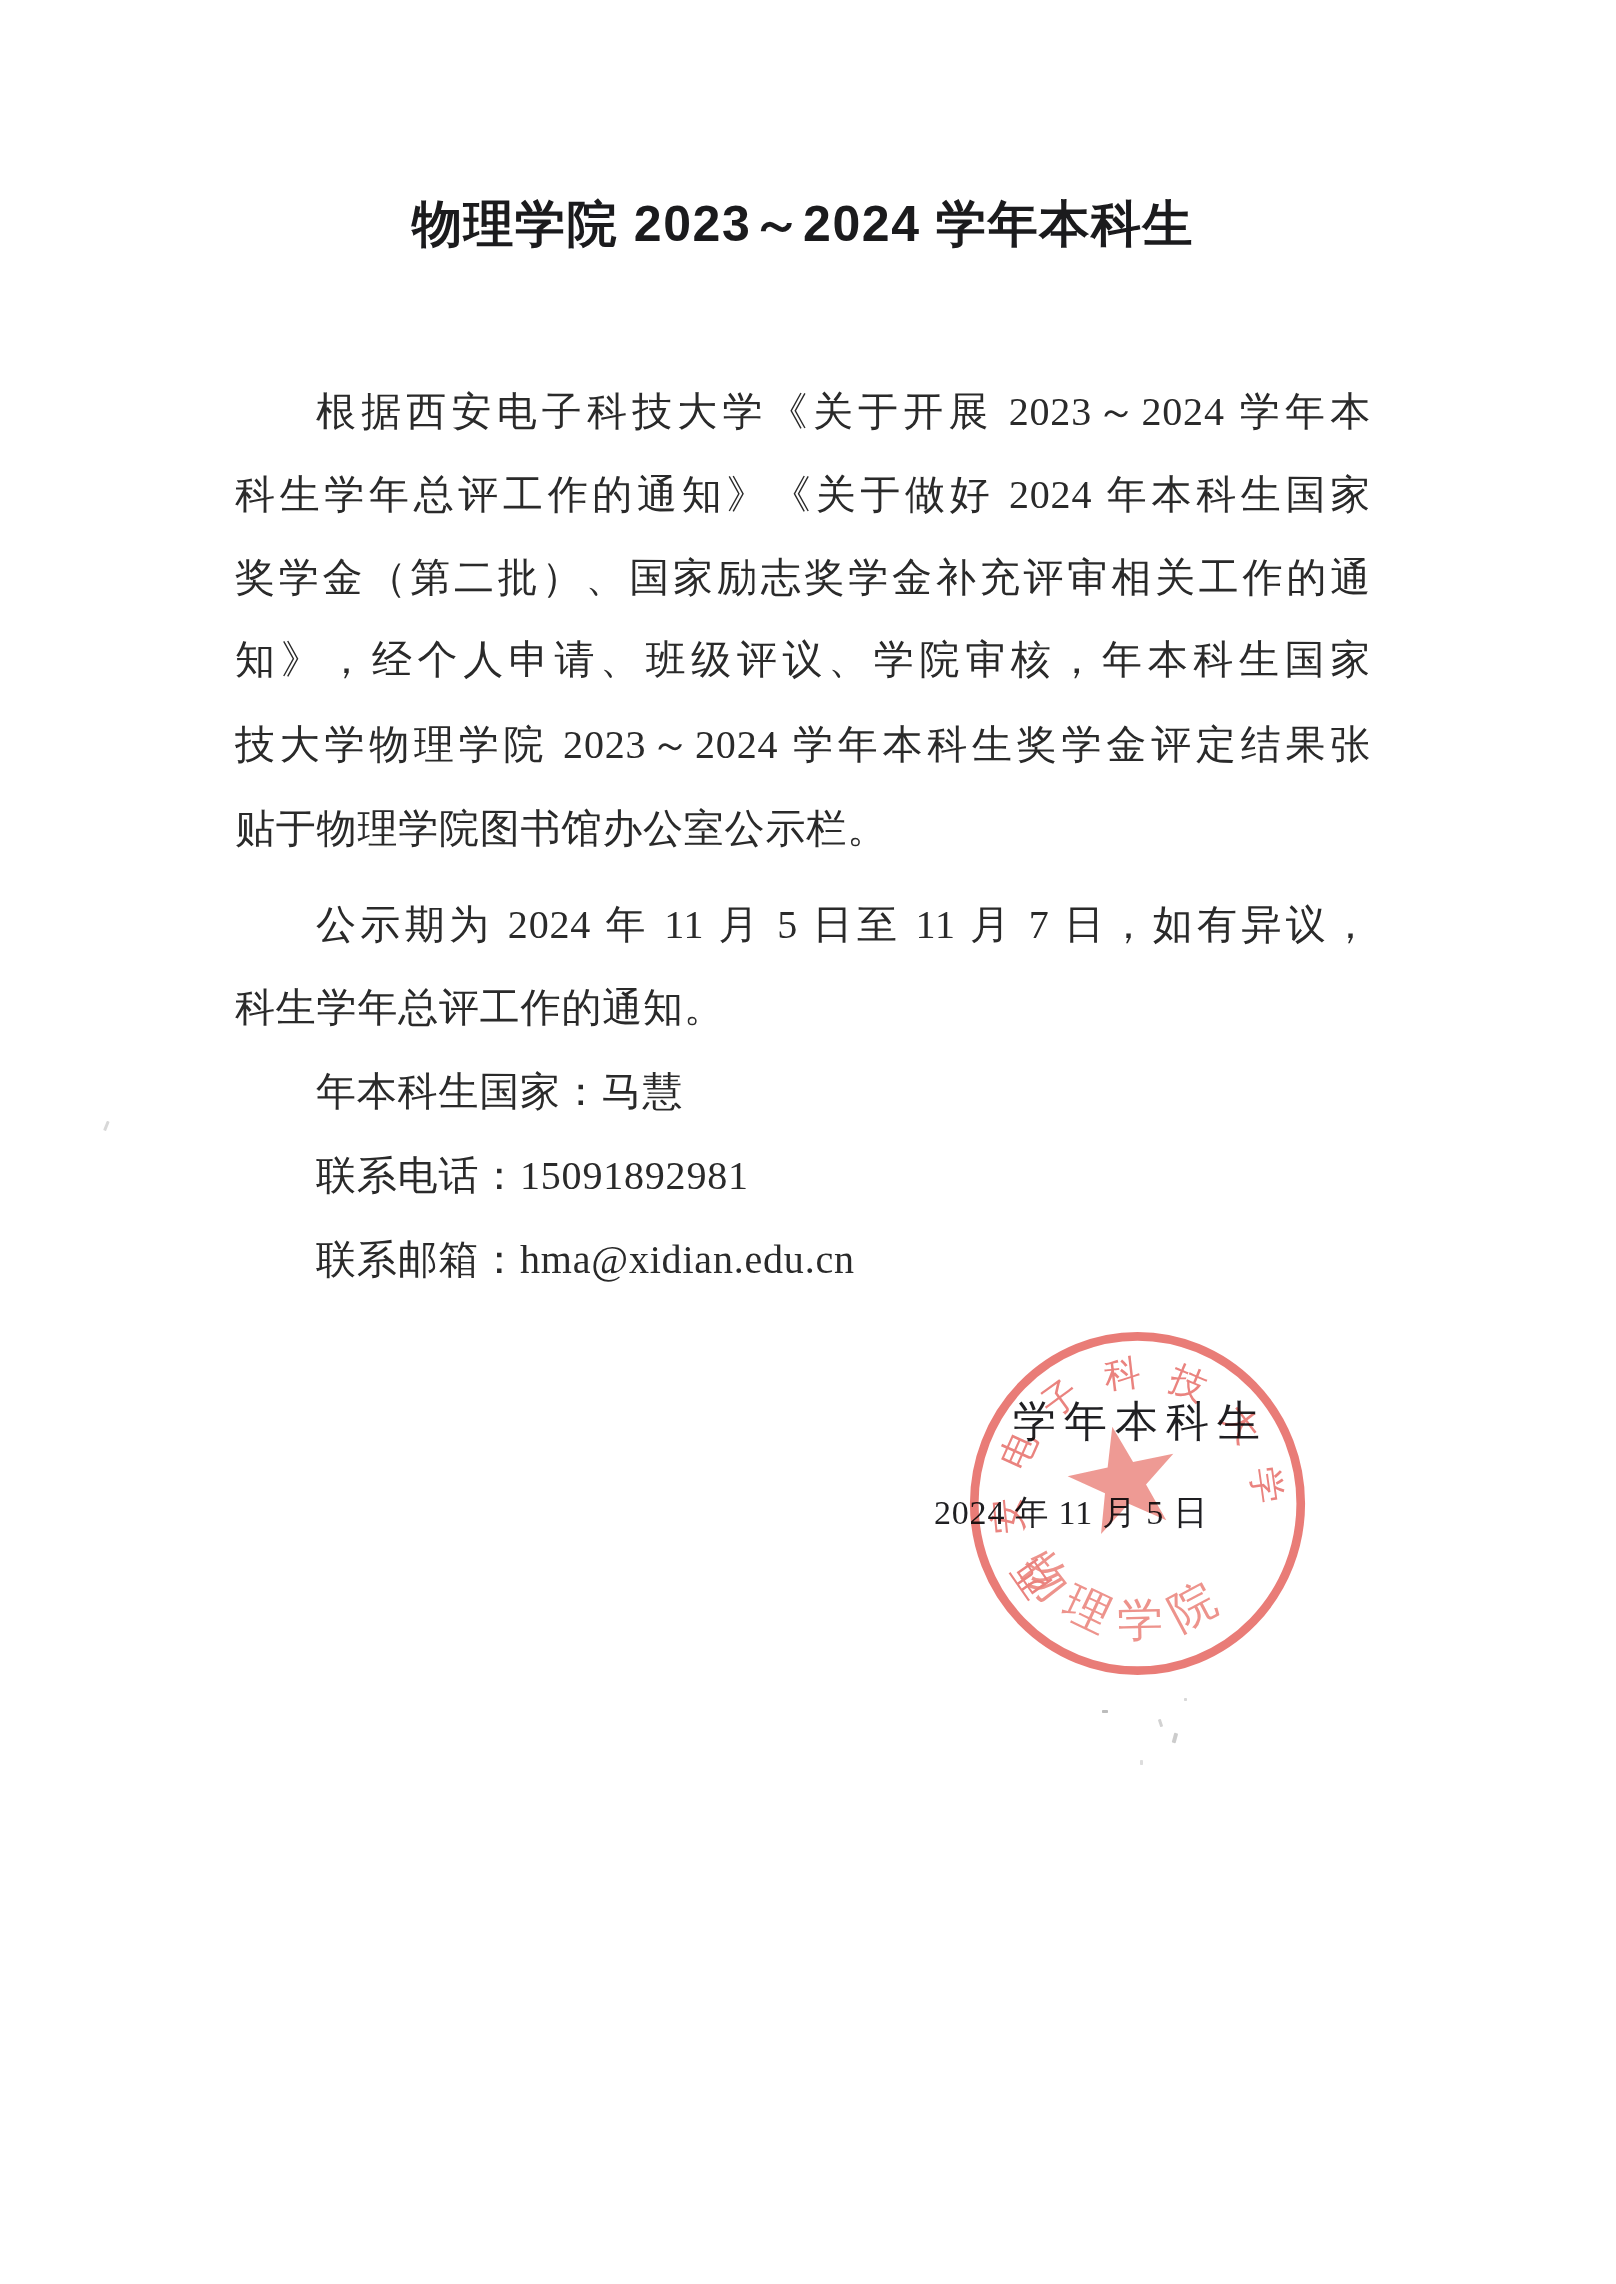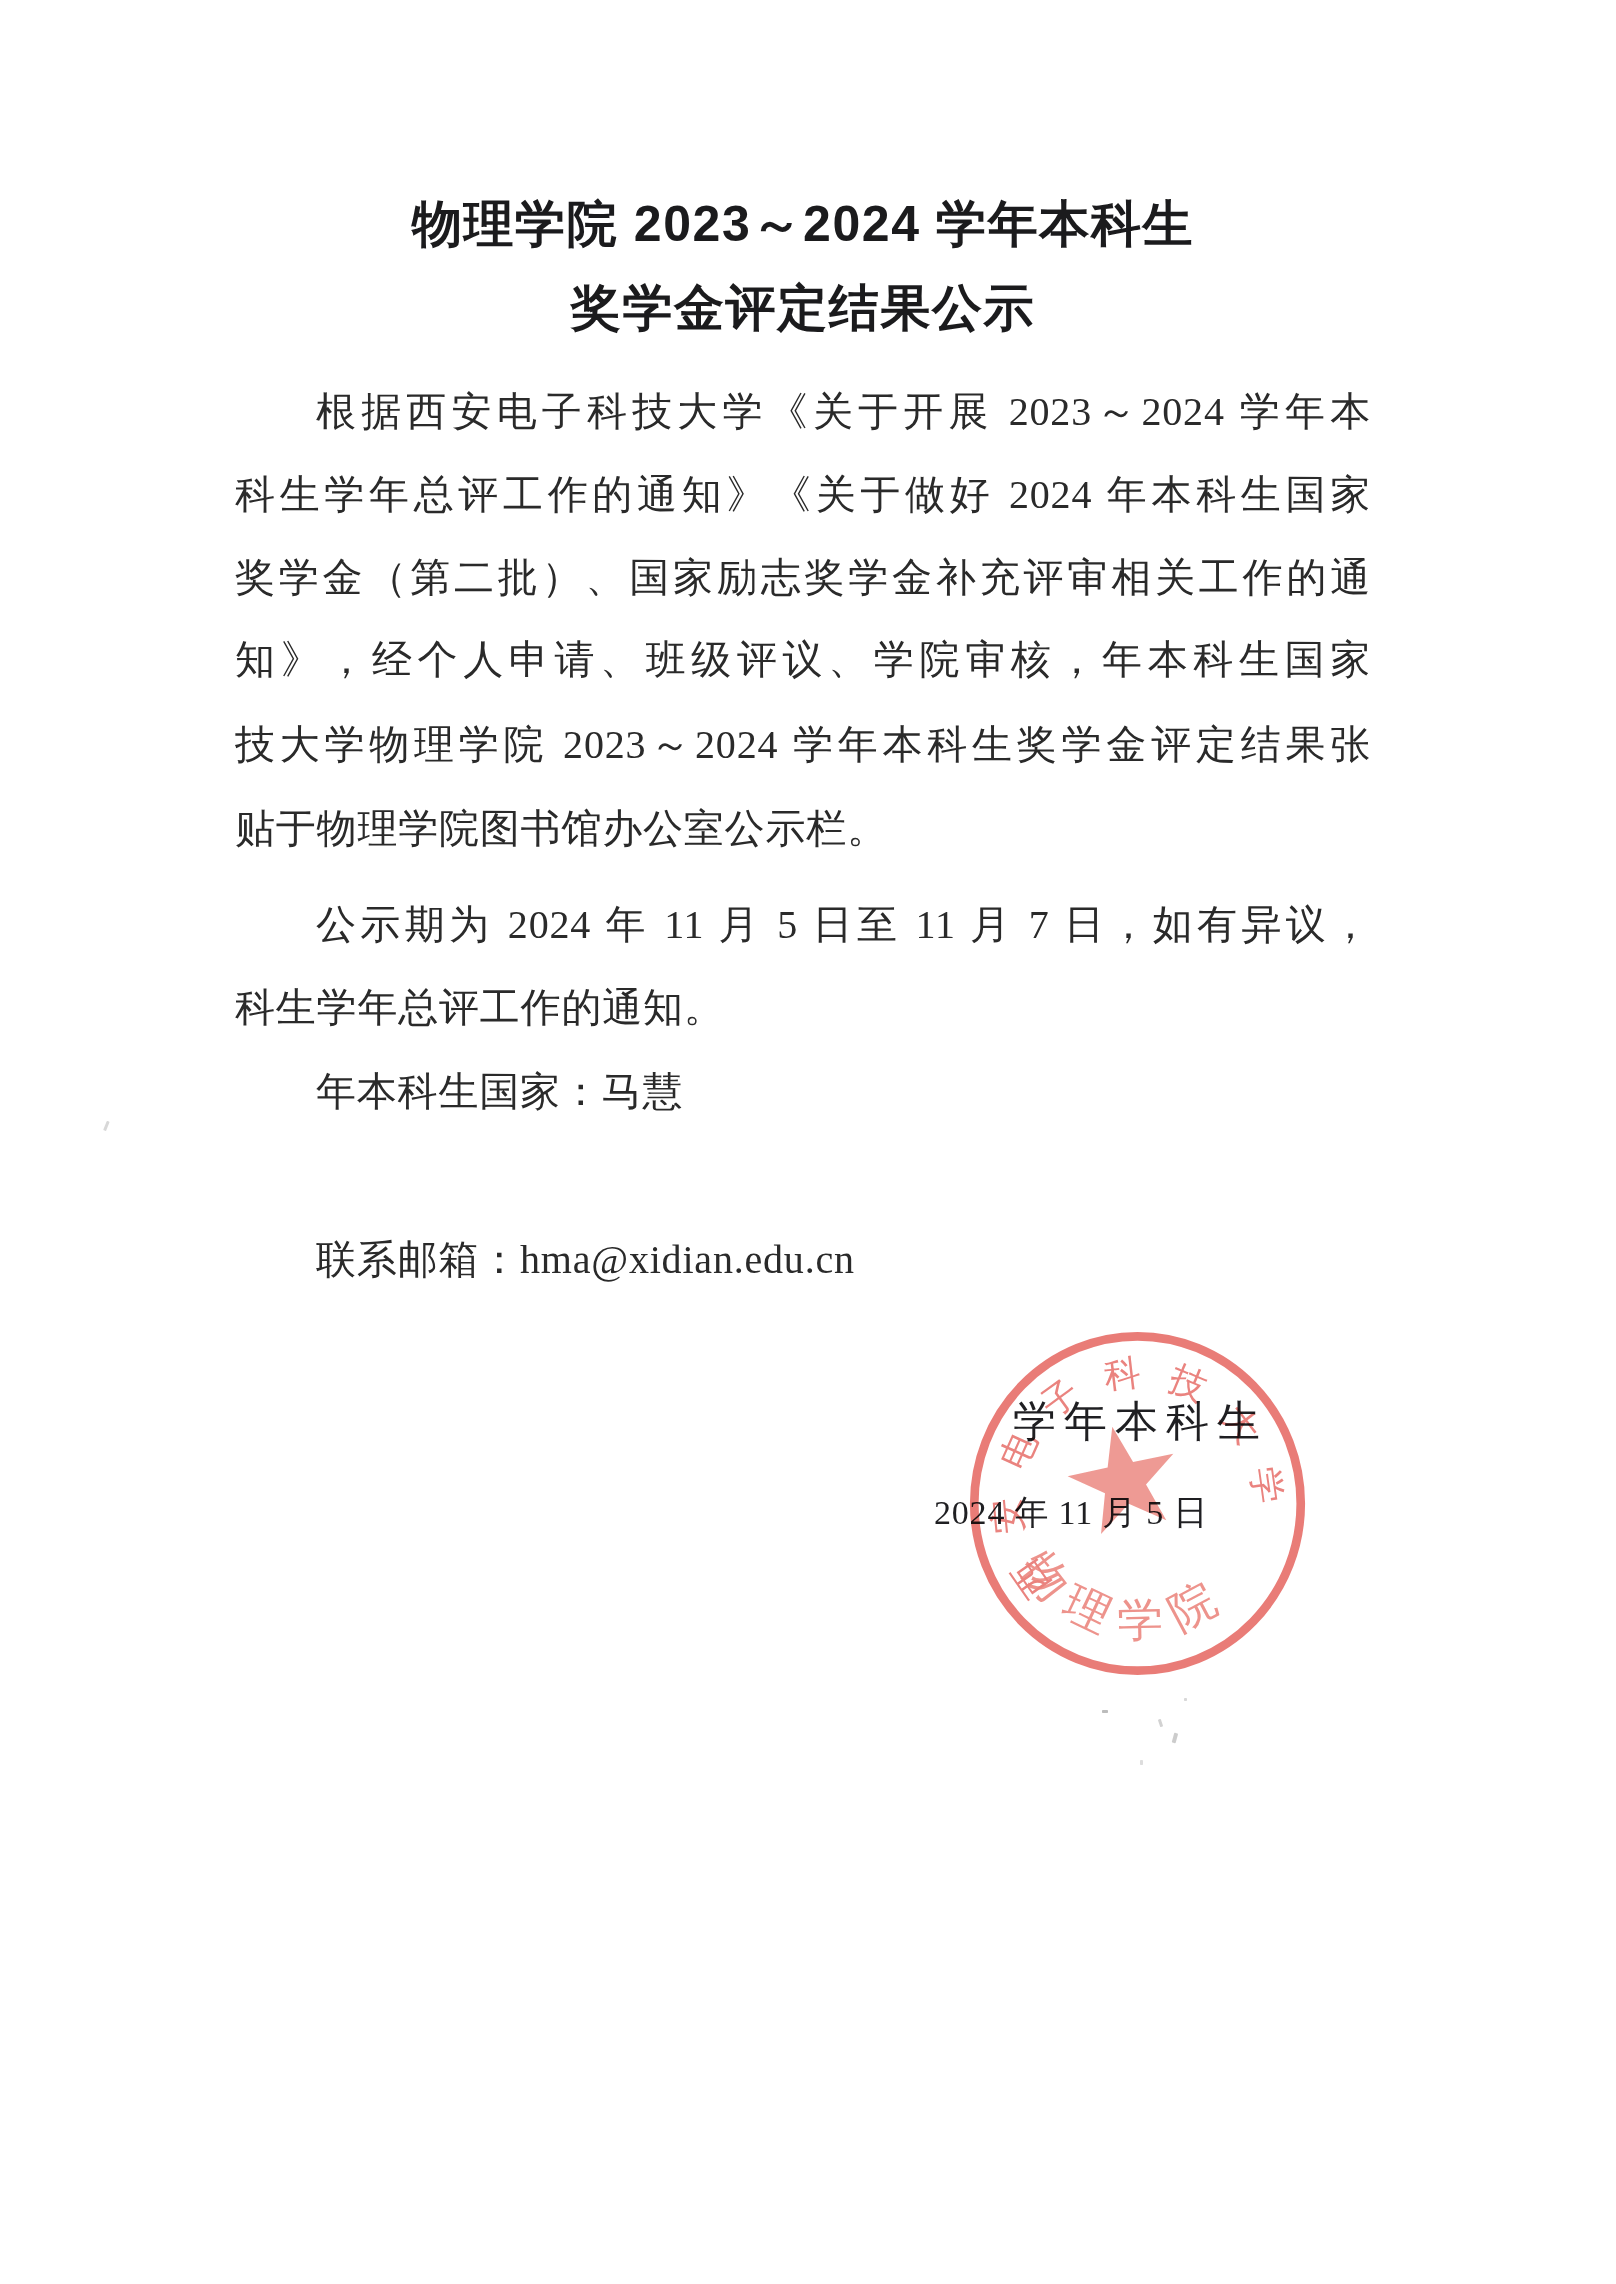--- a/index.html
+++ b/index.html
@@ -46,31 +46,31 @@
   }
   .seal text{font-family:"Liberation Serif","DejaVu Serif",serif;}
   .speck{position:absolute;background:#8f8f8f;border-radius:0.8px;opacity:.55;}
 </style>
 </head>
 <body>
 
 <div class="page">
 
   <div class="title-line t1">物理学院 2023～2024 学年本科生</div>
-  <div class="title-line t2">奖学金评定结果公示</div>
 
   <div class="bl full ind" style="top:390px">根据西安电子科技大学《关于开展 2023～2024 学年本</div>
   <div class="bl full" style="top:473px">科生学年总评工作的通知》《关于做好 2024 年本科生国家</div>
   <div class="bl full" style="top:556px">奖学金（第二批）、国家励志奖学金补充评审相关工作的通</div>
   <div class="bl full" style="top:638px">知》，经个人申请、班级评议、学院审核，年本科生国家</div>
   <div class="bl full" style="top:723px">技大学物理学院 2023～2024 学年本科生奖学金评定结果张</div>
   <div class="bl" style="top:807px">贴于物理学院图书馆办公室公示栏。</div>
   <div class="bl full ind" style="top:903px">公示期为 2024 年 11 月 5 日至 11 月 7 日，如有异议，</div>
   <div class="bl" style="top:986px">科生学年总评工作的通知。</div>
   <div class="bl ind" style="top:1070px">年本科生国家：马慧</div>
+  <div class="bl ind" style="top:1154px">联系电话：15091892981</div>
   <div class="bl ind" style="top:1238px">联系邮箱：hma@xidian.edu.cn</div>
 
   <div class="sig sig-name">学年本科生</div>
   <div class="sig sig-date">2024 年 11 月 5 日</div>
 
   <svg class="seal" width="347" height="349" viewBox="0 0 440 442">
     <ellipse cx="220" cy="221" rx="207" ry="212" fill="none" stroke="#e4625c" stroke-width="11" stroke-opacity="0.9"></ellipse>
     <polygon transform="translate(203,194) rotate(-12)" points="0,-72 16.5,-22.7 68.5,-22.2 26.6,8.65 42.3,58.3 0,28 -42.3,58.3 -26.6,8.65 -68.5,-22.2 -16.5,-22.7" fill="#e97a72" fill-opacity="0.82"></polygon>
     <g id="seal-ring-text">
         <text transform="translate(220 221) rotate(235) translate(0 -165)" text-anchor="middle" dominant-baseline="central" font-size="46" fill="#e4625c" fill-opacity="0.85">西</text>

